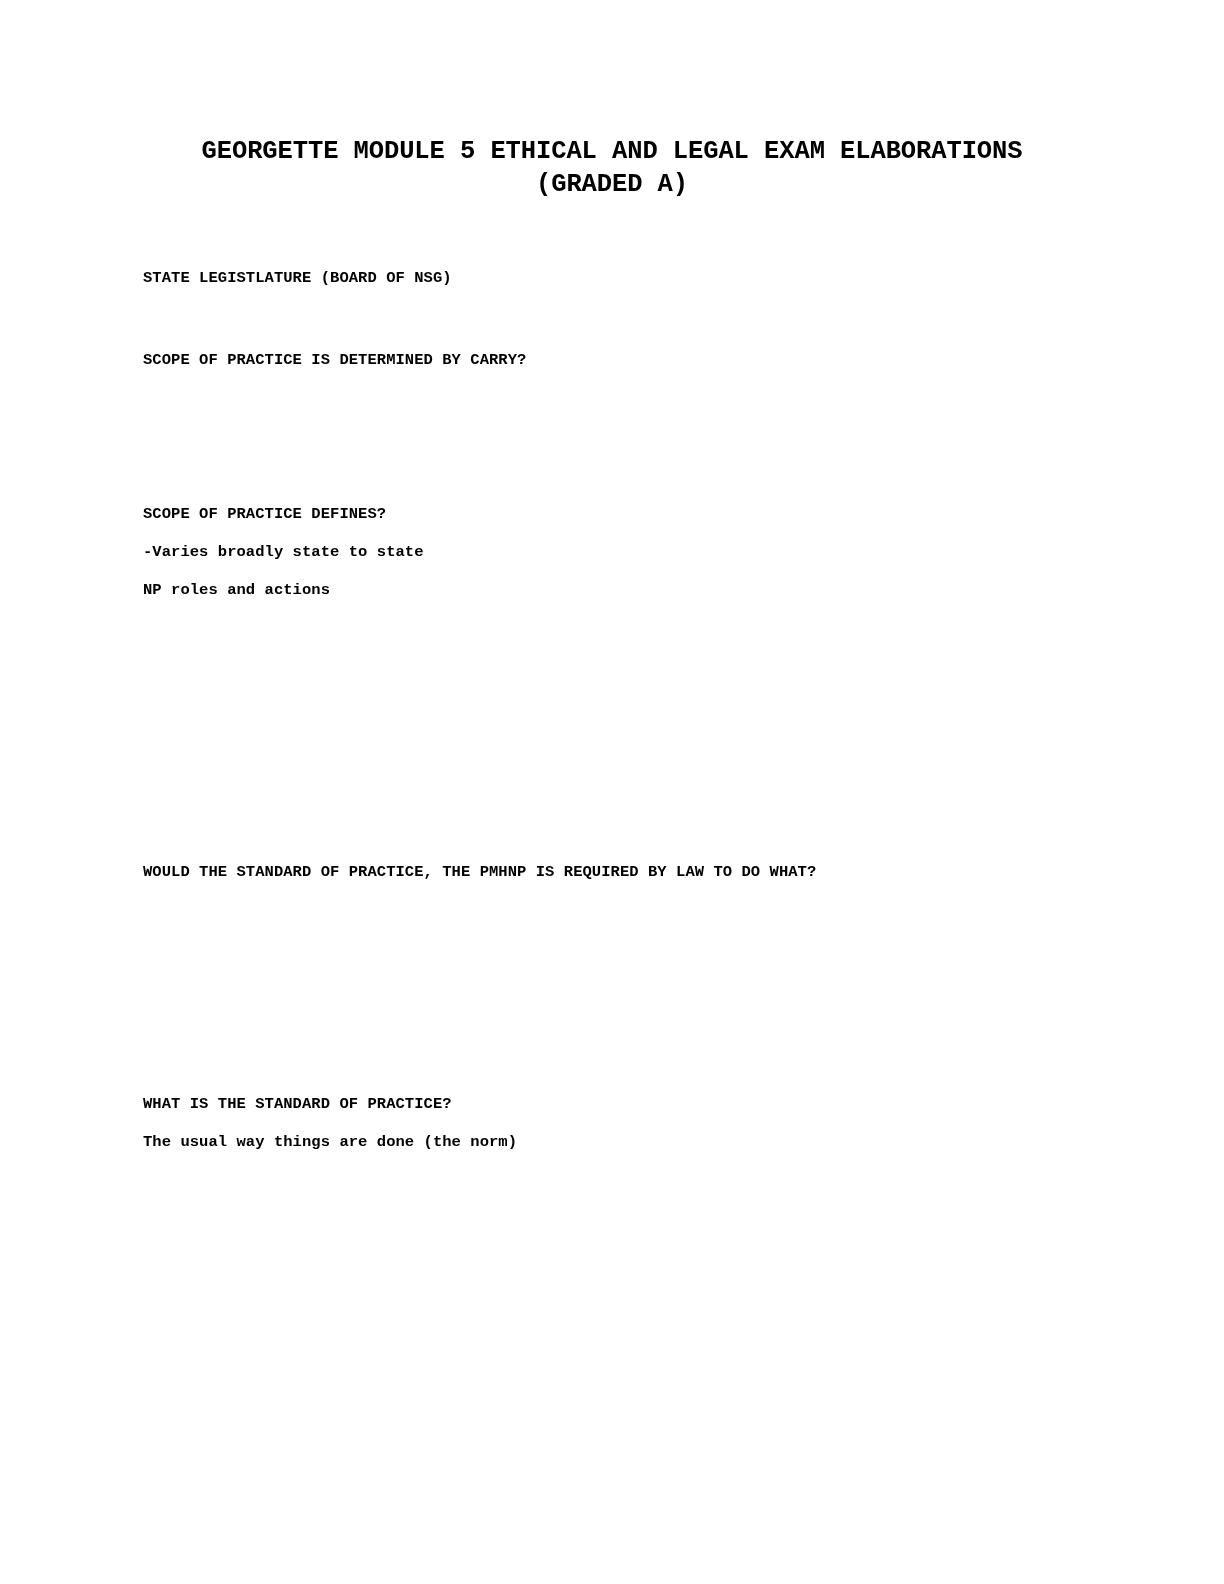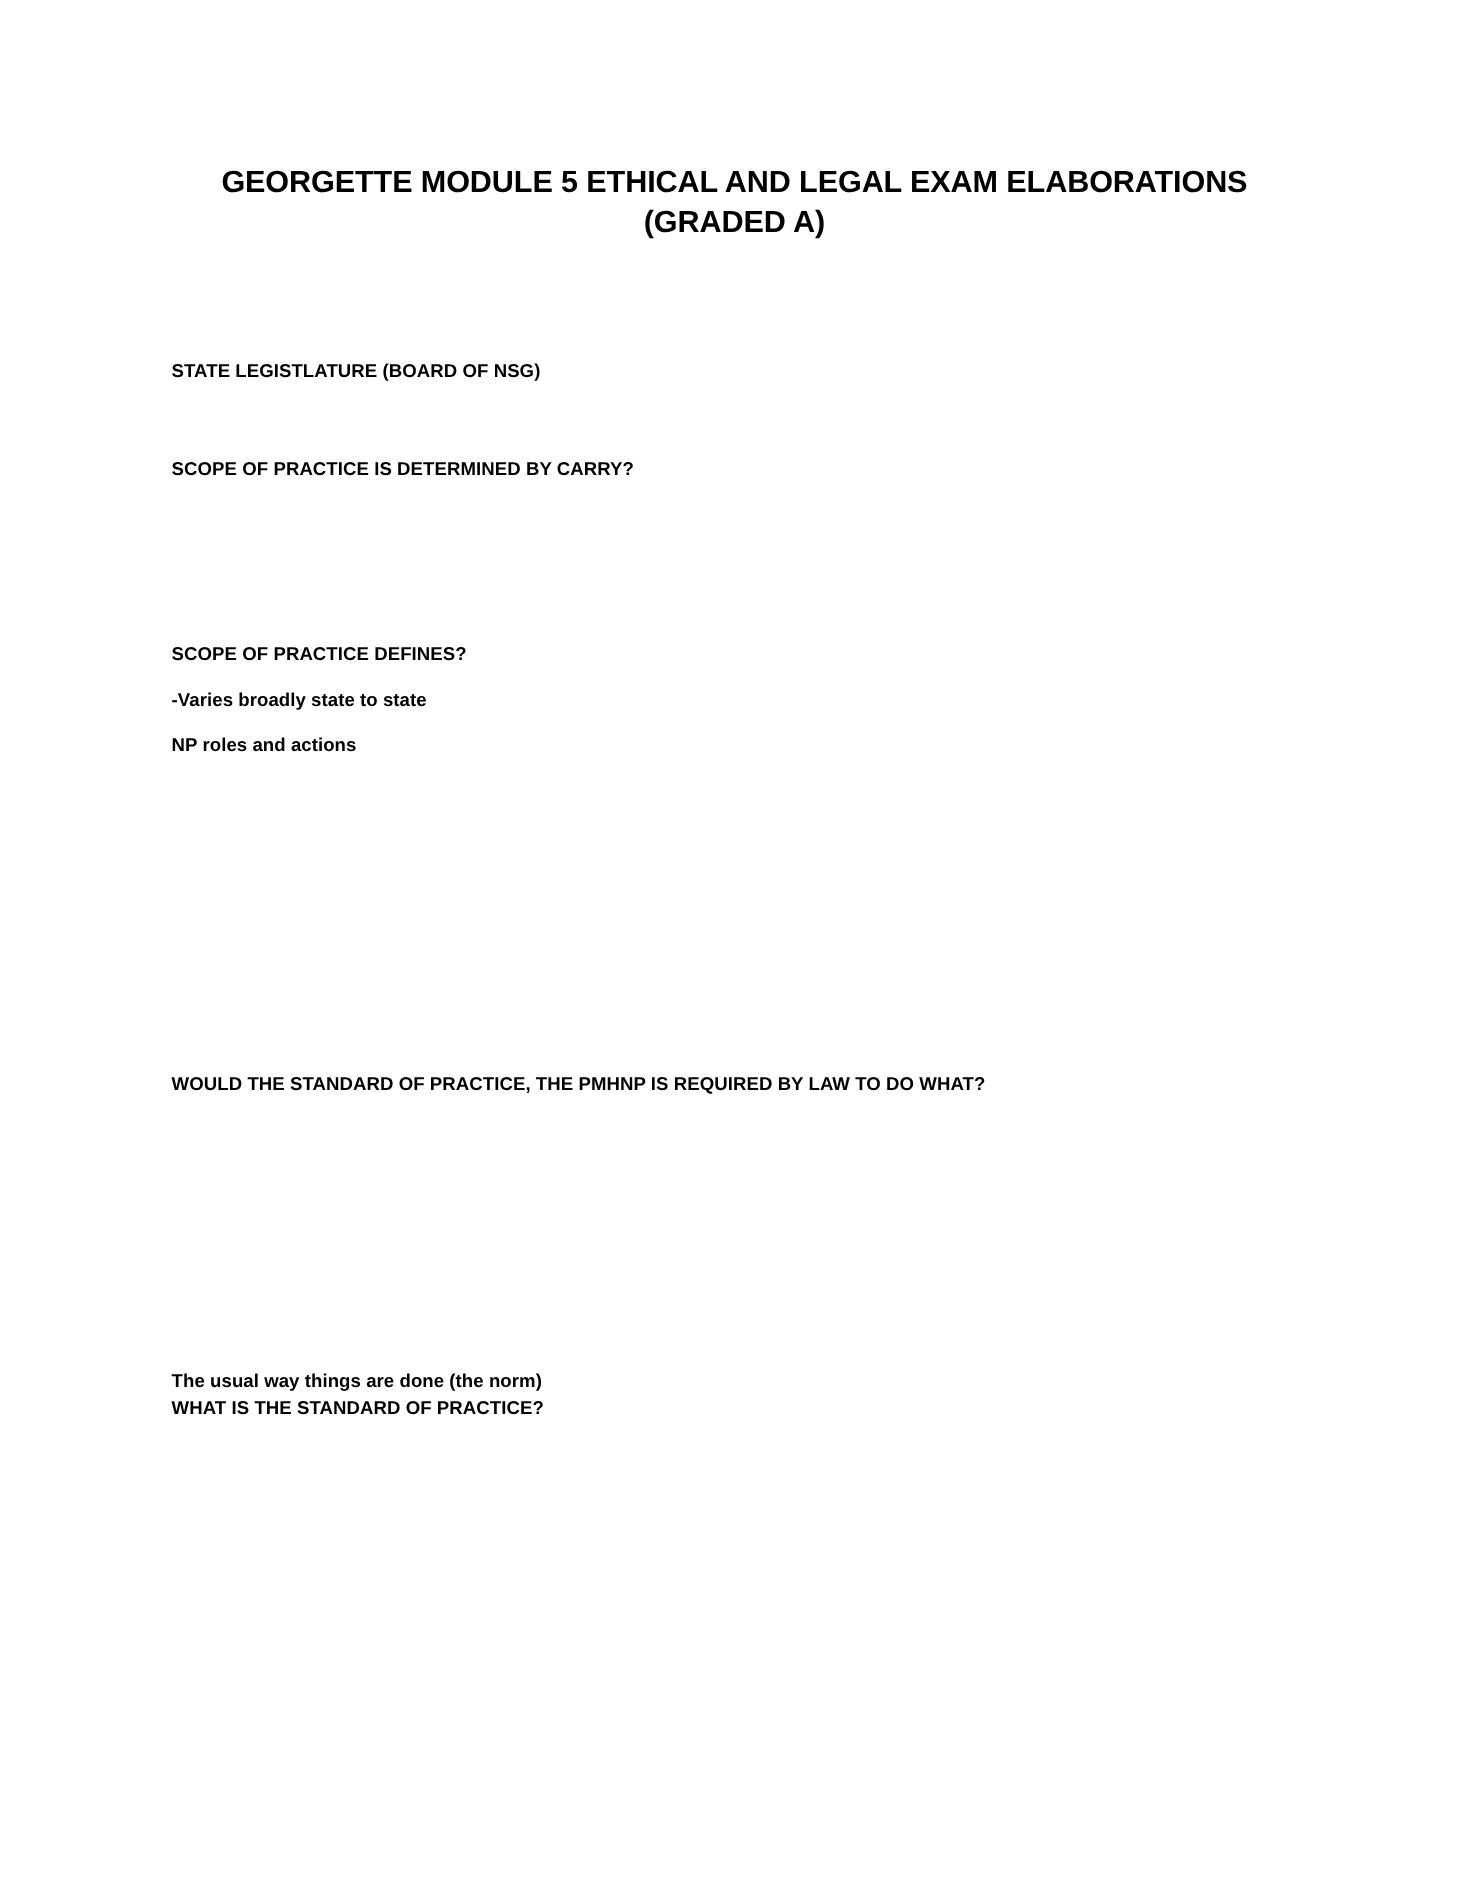--- a/index.html
+++ b/index.html
@@ -15,38 +15,39 @@
     -webkit-font-smoothing: antialiased;
   }
   .page {
     position: relative;
     width: 1224px;
     height: 1192px;
     background: #ffffff;
     box-sizing: border-box;
     padding: 0;
     overflow: hidden;
+    font-family: Liberation Mono, monospace;
   }
   .content {
     position: absolute;
     left: 143px;
     top: 136px;
     width: 938px;
   }
   .doc-title {
     font-size: 25.5px;
     font-weight: bold;
     line-height: 1.28;
     text-align: center;
     letter-spacing: -0.1px;
     margin: 0 0 0 0;
     padding: 0 10px;
   }
   .body-block {
-    margin-top: 98px;
+    margin-top: 66px;
   }
   .para {
     font-size: 15.5px;
     font-weight: bold;
     line-height: 1.42;
     margin: 0;
     letter-spacing: 0.05px;
   }
   
   .gap-sm { height: 26px; }
@@ -89,19 +90,19 @@
 
       <p class="para">WOULD THE STANDARD OF PRACTICE, THE PMHNP IS REQUIRED BY LAW TO DO WHAT?</p>
 
       <div class="gap-sm"></div>
       <div class="gap-sm"></div>
 
 
       <div class="gap-xl"></div>
       <div class="gap-sm"></div>
 
+      <p class="para">WHAT IS THE STANDARD OF PRACTICE?</p>
+
       <p class="para tight">The usual way things are done (the norm)</p>
-
-      <p class="para">WHAT IS THE STANDARD OF PRACTICE?</p>
 
     </div>
   </div>
 </div>
 
 </body></html>

